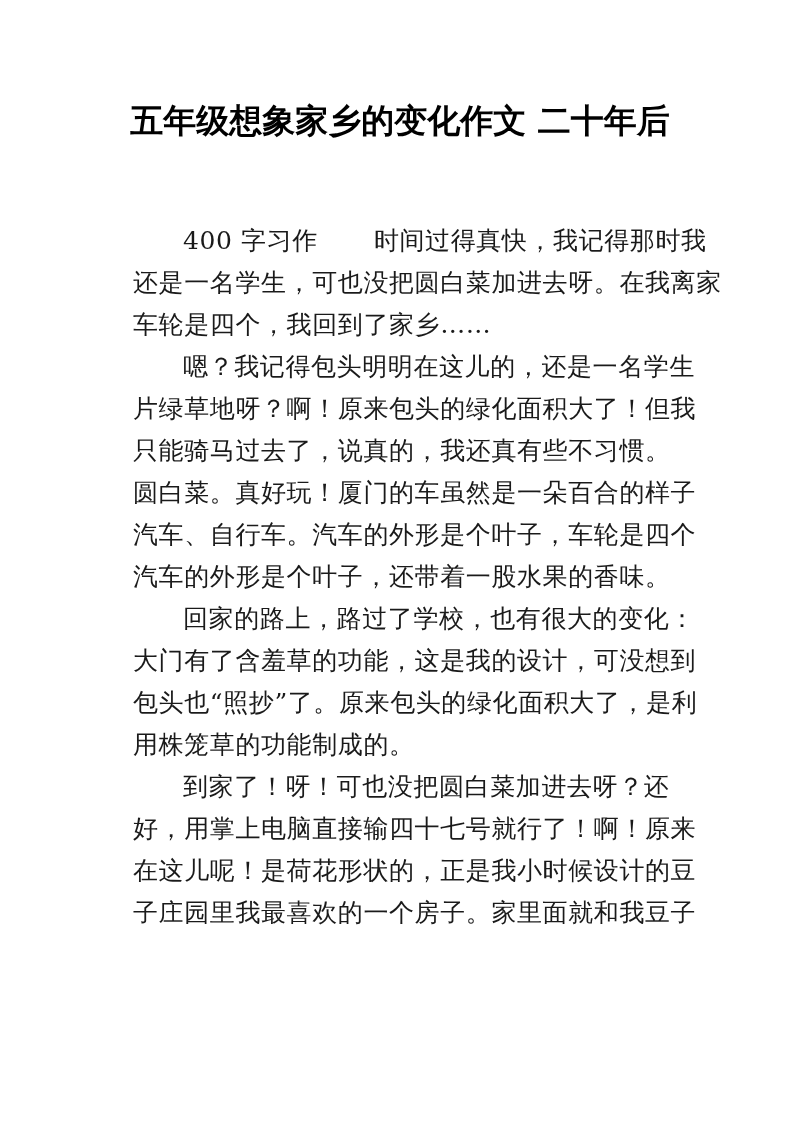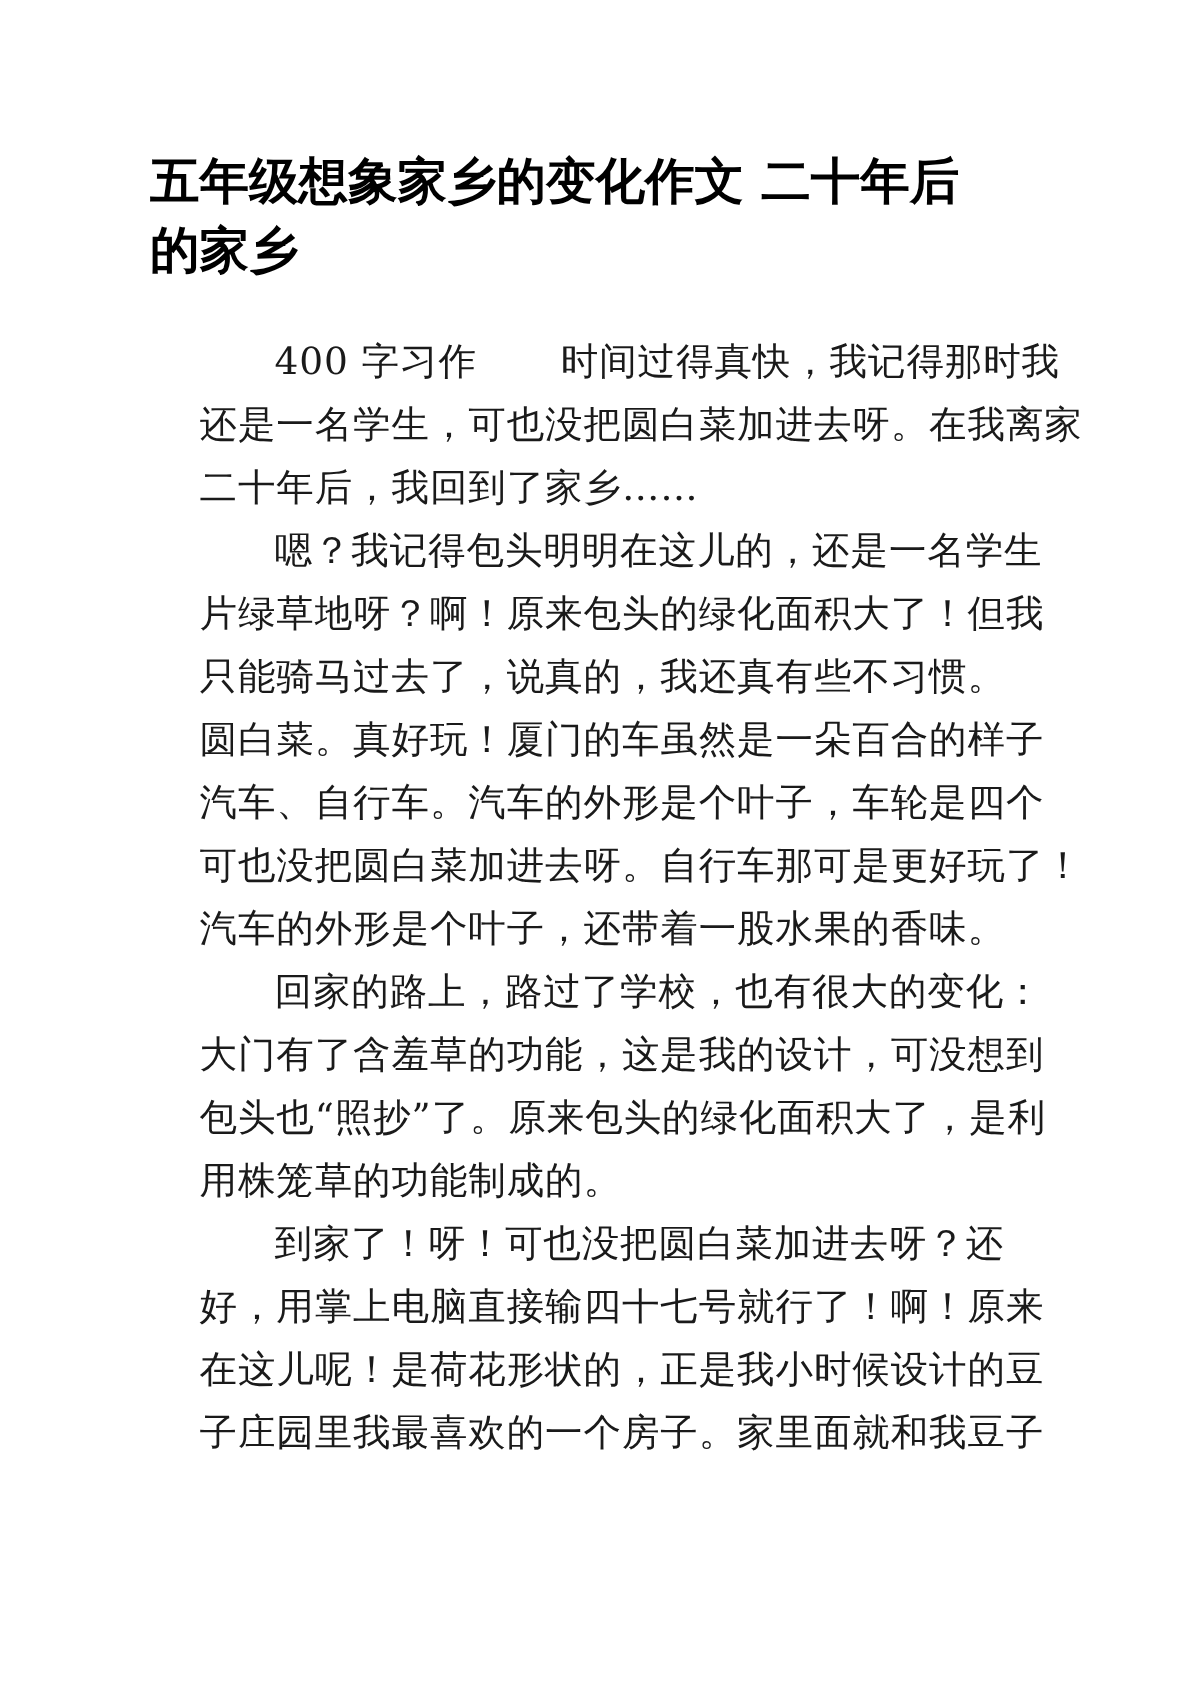--- a/index.html
+++ b/index.html
@@ -19,20 +19,21 @@
       left: 0; top: 0;
       width: 800px;
       height: 1132px;
       background: #ffffff;
     }
     .title {
       position: absolute;
       left: 100px;
       top: 98px;
       width: 600px;
+      text-align: center;
       font-family: "DejaVu Sans", "Liberation Sans", sans-serif;
       font-weight: bold;
       font-size: 33px;
       line-height: 46px;
       color: #000000;
       letter-spacing: 0px;
     }
     .body-text {
       position: absolute;
       left: 133px;
@@ -57,41 +58,39 @@
       width: 56px;
     }
   </style>
 </head>
 <body>
 
 <div class="page">
 
   <div class="title">
     <div>五年级想象家乡的变化作文 二十年后</div>
-    <div>的家乡</div>
   </div>
 
   <div class="body-text">
 
     <div>
       <span class="line indent"><span>400 字习作</span><span class="gap"></span><span>时间过得真快，我记得那时我</span></span>
       <span class="line">还是一名学生，可也没把圆白菜加进去呀。在我离家</span>
-      <span class="line">二十年后，我回到了家乡……</span>
+      <span class="line">车轮是四个，我回到了家乡……</span>
     </div>
 
     <div>
       <span class="line indent">嗯？我记得包头明明在这儿的，还是一名学生</span>
       <span class="line">片绿草地呀？啊！原来包头的绿化面积大了！但我</span>
       <span class="line">只能骑马过去了，说真的，我还真有些不习惯。</span>
     </div>
 
     <div>
       <span class="line">圆白菜。真好玩！厦门的车虽然是一朵百合的样子</span>
       <span class="line">汽车、自行车。汽车的外形是个叶子，车轮是四个</span>
-      <span class="line">可也没把圆白菜加进去呀。自行车那可是更好玩了！</span>
       <span class="line">汽车的外形是个叶子，还带着一股水果的香味。</span>
     </div>
 
     <div>
       <span class="line indent">回家的路上，路过了学校，也有很大的变化：</span>
       <span class="line">大门有了含羞草的功能，这是我的设计，可没想到</span>
       <span class="line">包头也“照抄”了。原来包头的绿化面积大了，是利</span>
       <span class="line">用株笼草的功能制成的。</span>
     </div>
 

